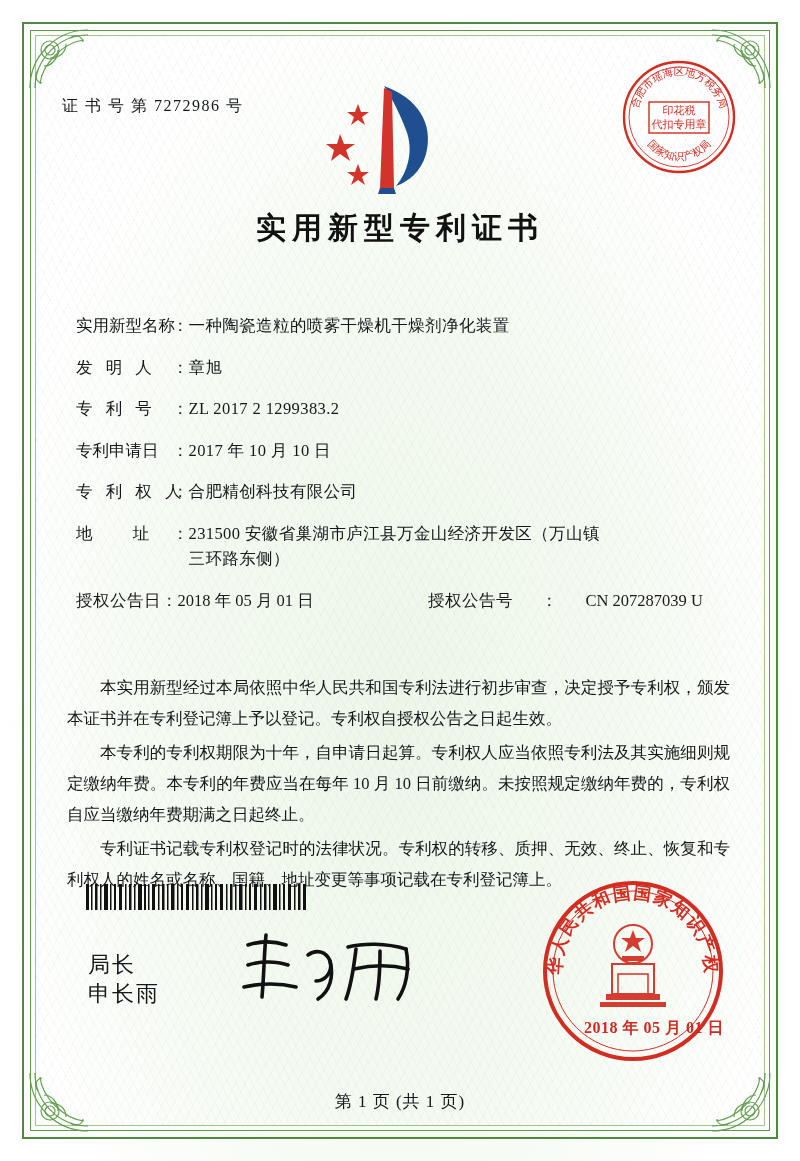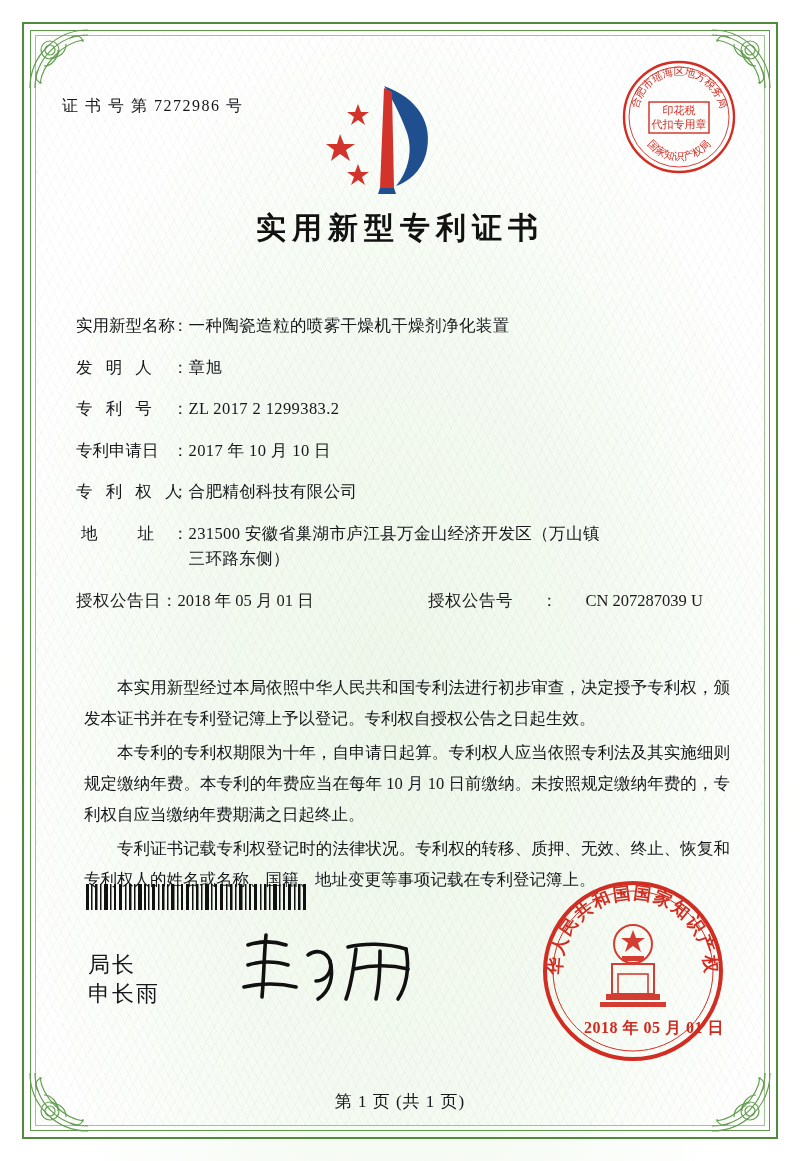--- a/index.html
+++ b/index.html
@@ -76,35 +76,35 @@
     font-size:16.5px;line-height:1;
   }
   .field{
     display:flex;align-items:flex-start;margin-bottom:25px;
   }
   .f-label{
     width:96px;flex:0 0 96px;
     letter-spacing:0px;white-space:nowrap;color:#15171a;
   }
   .f-label.sp2{letter-spacing:4.5px;}
-  .f-label.sp3{letter-spacing:18px;text-align:right;}
+  .f-label.sp3{letter-spacing:18px;}
   .f-colon{flex:0 0 14px;}
   .f-value{flex:1;color:#15171a;letter-spacing:.4px;}
   .f-value .l2{display:block;margin-top:9px;}
 
   .row-two{
     display:flex;align-items:center;margin-bottom:4px;
   }
   .row-two .left{width:352px;flex:0 0 352px;display:flex;}
   .row-two .right{flex:1;display:flex;gap:28px;}
   .rt-label{white-space:nowrap;letter-spacing:.5px;}
 
   
   .body-text{
-    position:absolute;left:84px;right:70px;top:672px;
+    position:absolute;left:67px;right:70px;top:672px;
     font-size:16.5px;line-height:31px;text-align:justify;color:#15171a;
   }
   .body-text p{margin:0 0 3px 0;text-indent:2em;}
 
   
   .barcode{
     position:absolute;left:86px;top:884px;width:222px;height:26px;
   }
   
   .sig-label{

